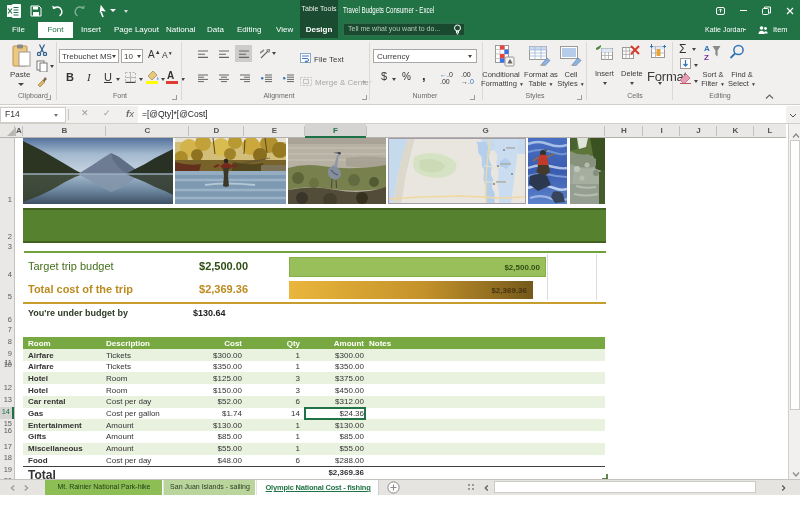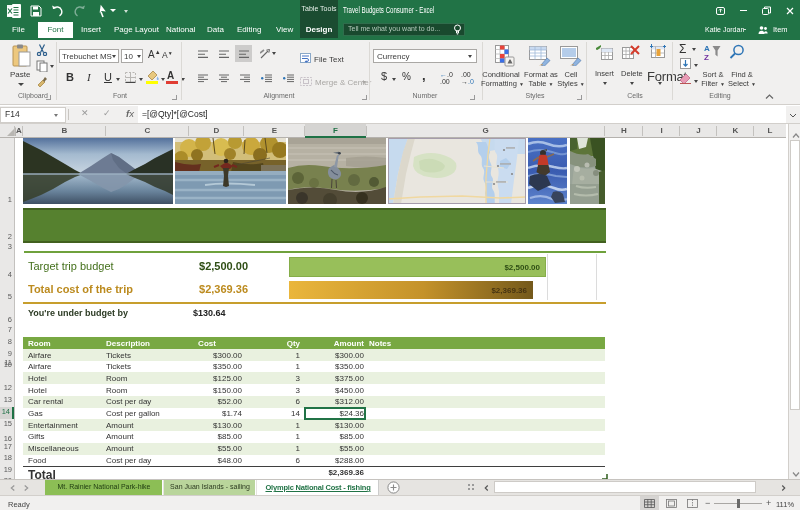--- a/index.html
+++ b/index.html
@@ -25,21 +25,21 @@
   .colL{position:absolute;top:1px;font-size:8px;font-weight:600;color:#555;text-align:center;line-height:12px;}
   .cbord{position:absolute;top:2px;width:1px;height:10px;background:#c3c1be;}
   #rowhead{left:0;top:138px;width:15px;height:341px;background:#e9e8e7;border-right:1px solid #c3c1be;box-sizing:border-box;}
   .rowN{position:absolute;right:2px;font-size:7.5px;color:#5a5a5a;}
   
   #sheet{left:15px;top:138px;width:771px;height:341px;background:#fff;overflow:hidden;}
   
   .thw{font-size:8px;font-weight:bold;color:#fff;}
   .band{left:8px;width:582px;height:12px;background:#e9f1df;}
   .trow{left:0;width:590px;height:12px;font-size:8px;color:#333;}
-  .trow .c1{position:absolute;left:13px;}
+  .trow .c1{position:absolute;left:13px;font-weight:bold;}
   .trow .c2{position:absolute;left:91px;}
   .trow .c3{position:absolute;left:157px;width:70px;text-align:right;}
   .trow .c4{position:absolute;left:235px;width:50px;text-align:right;}
   .trow .c5{position:absolute;left:289px;width:60px;text-align:right;}
   
   #tabbar{left:0;top:479px;width:800px;height:16px;background:#e6e4e1;border-top:1px solid #c6c3bf;box-sizing:border-box;}
   #statusbar{left:0;top:495px;width:800px;height:15px;background:#f1f0ef;border-top:1px solid #d2cfcb;box-sizing:border-box;}
   
   #vscroll{left:788px;top:124px;width:12px;height:355px;background:#f1f0ef;border-left:1px solid #d2cfcb;box-sizing:border-box;}
 </style>
@@ -398,21 +398,21 @@
     <div class="rowN" style="top:187px">7</div>
     <div class="rowN" style="top:199px">8</div>
     <div class="rowN" style="top:211px">9</div>
     <div class="rowN" style="top:222px">10</div>
     <div class="rowN" style="top:220px">11</div>
     <div class="rowN" style="top:245px">12</div>
     <div class="rowN" style="top:257px">13</div>
     <div class="abs" style="left:0;top:269px;width:14px;height:12px;background:#d5d4d2;border-right:2px solid #1e7145;box-sizing:border-box"></div>
     <div class="rowN" style="top:269px;color:#1e7145;right:4px">14</div>
     <div class="rowN" style="top:281px">15</div>
-    <div class="rowN" style="top:296px">16</div>
+    <div class="rowN" style="top:288px">16</div>
     <div class="rowN" style="top:304px">17</div>
     <div class="rowN" style="top:315px">18</div>
     <div class="rowN" style="top:327px">19</div>
     <div class="rowN" style="top:338px">20</div>
   </div>
   <div id="sheet" class="abs">
 
     <svg class="abs" style="left:8px;top:0" width="150" height="66" viewBox="0 0 150 66">
       <defs>
         <linearGradient id="sky1" x1="0" y1="0" x2="0" y2="1">
@@ -573,21 +573,21 @@
     <div class="abs" style="left:274px;top:148px;width:238px;text-align:right;font-size:8px;font-weight:bold;color:#473411">$2,369.36</div>
 
     <div class="abs" style="left:8px;top:164px;width:583px;height:1.5px;background:#c79e2d"></div>
 
     <div class="abs" style="left:13px;top:170px;font-size:9px;font-weight:bold;color:#2c3b24">You're under budget by</div>
     <div class="abs" style="left:178px;top:170px;font-size:9px;font-weight:bold;color:#222">$130.64</div>
 
     <div class="abs" style="left:8px;top:199px;width:582px;height:12px;background:#78a842"></div>
     <div class="abs thw" style="left:13px;top:201px">Room</div>
     <div class="abs thw" style="left:91px;top:201px">Description</div>
-    <div class="abs thw" style="left:157px;top:201px;width:70px;text-align:center">Cost</div>
+    <div class="abs thw" style="left:157px;top:201px;width:70px;text-align:right">Cost</div>
     <div class="abs thw" style="left:235px;top:201px;width:50px;text-align:right">Qty</div>
     <div class="abs thw" style="left:289px;top:201px;width:60px;text-align:right">Amount</div>
     <div class="abs thw" style="left:354px;top:201px">Notes</div>
     <div class="band abs" style="top:211px"></div>
     <div class="band abs" style="top:234px"></div>
     <div class="band abs" style="top:258px"></div>
     <div class="band abs" style="top:281px"></div>
     <div class="band abs" style="top:305px"></div>
     <div class="trow abs" style="top:213px">
         <span class="c1">Airfare</span>
@@ -703,33 +703,13 @@
     <div class="abs" style="left:472px;top:8px;width:2px;height:2px;background:#9a9a9a"></div>
 
     <svg class="abs" style="left:484px;top:5px" width="5" height="6" viewBox="0 0 6 7">
         <path d="M4.5 0.5L1.5 3.5 4.5 6.5" stroke="#555" stroke-width="1.4" fill="none"></path>
       </svg>
     <div class="abs" style="left:494px;top:1px;width:262px;height:12px;background:#fff;border:1px solid #cecbc7;box-sizing:border-box"></div>
     <svg class="abs" style="left:781px;top:5px" width="5" height="6" viewBox="0 0 6 7">
         <path d="M1.5 0.5l3 3-3 3" stroke="#555" stroke-width="1.4" fill="none"></path>
       </svg>
   </div>
-  <div id="statusbar" class="abs">
-    <div class="abs" style="left:8px;top:4px;font-size:7.5px;color:#444">Ready</div>
-    <div class="abs" style="left:640px;top:0;width:19px;height:15px;background:#d6d4d2"></div>
-    <svg class="abs" style="left:644px;top:3px" width="11" height="9" viewBox="0 0 11 9">
-        <path d="M0.5 0.5h10v8h-10zM0.5 3h10M0.5 5.7h10M3.8 0.5v8M7.2 0.5v8" stroke="#555" stroke-width="0.8" fill="none"></path>
-      </svg>
-    <svg class="abs" style="left:666px;top:3px" width="11" height="9" viewBox="0 0 11 9">
-        <rect x="0.5" y="0.5" width="10" height="8" fill="none" stroke="#777" stroke-width="0.8"></rect>
-        <rect x="2.5" y="2" width="6" height="5" fill="none" stroke="#777" stroke-width="0.8"></rect>
-      </svg>
-    <svg class="abs" style="left:687px;top:3px" width="11" height="9" viewBox="0 0 11 9">
-        <rect x="0.5" y="0.5" width="10" height="8" fill="none" stroke="#777" stroke-width="0.8"></rect>
-        <path d="M5.5 0.5v8" stroke="#777" stroke-width="0.8" stroke-dasharray="1.5 1"></path>
-      </svg>
-    <div class="abs" style="left:705px;top:2px;font-size:9px;color:#555">−</div>
-    <div class="abs" style="left:714px;top:7px;width:48px;height:1px;background:#a9a7a4"></div>
-    <div class="abs" style="left:737px;top:3px;width:3px;height:9px;background:#6a6a6a"></div>
-    <div class="abs" style="left:766px;top:2px;font-size:9px;color:#555">+</div>
-    <div class="abs" style="left:776px;top:4px;font-size:7.5px;color:#444">111%</div>
-  </div>
 </div>
 
 </body></html>

